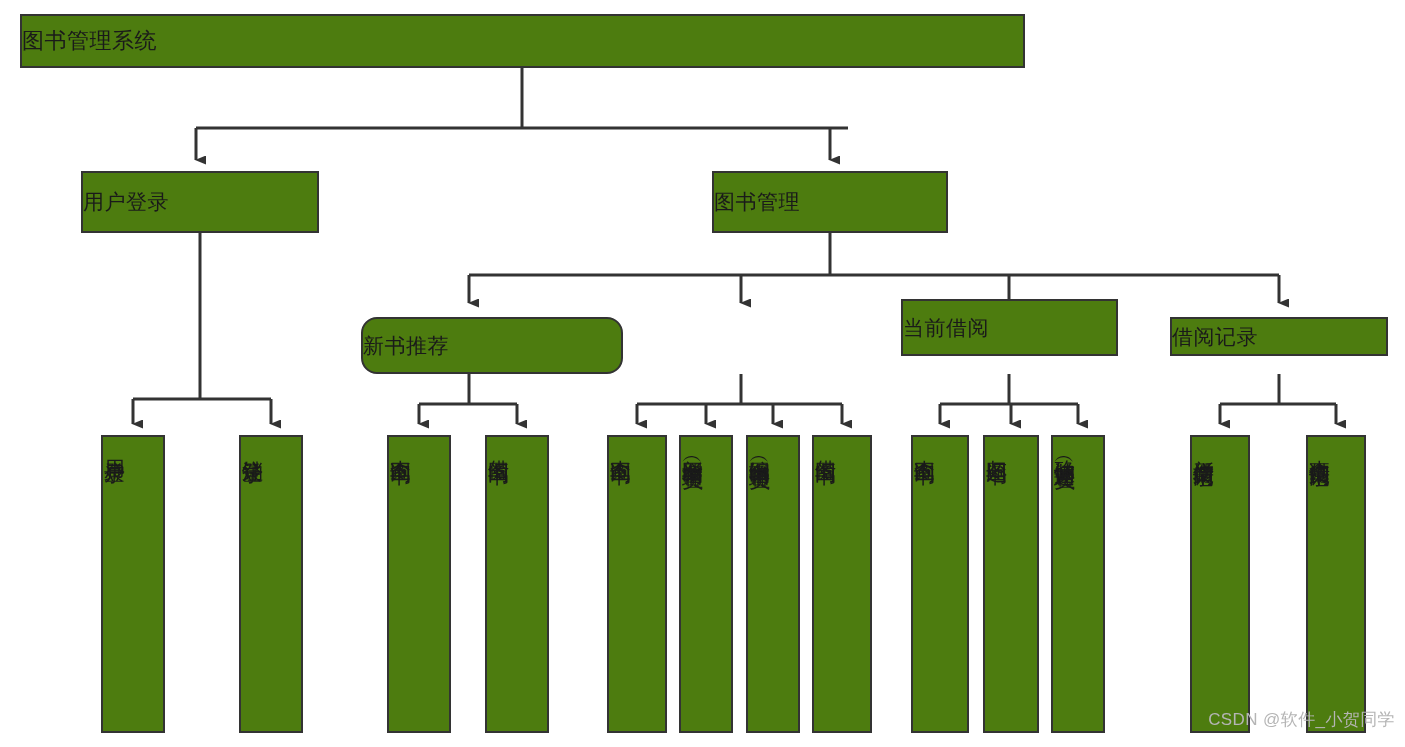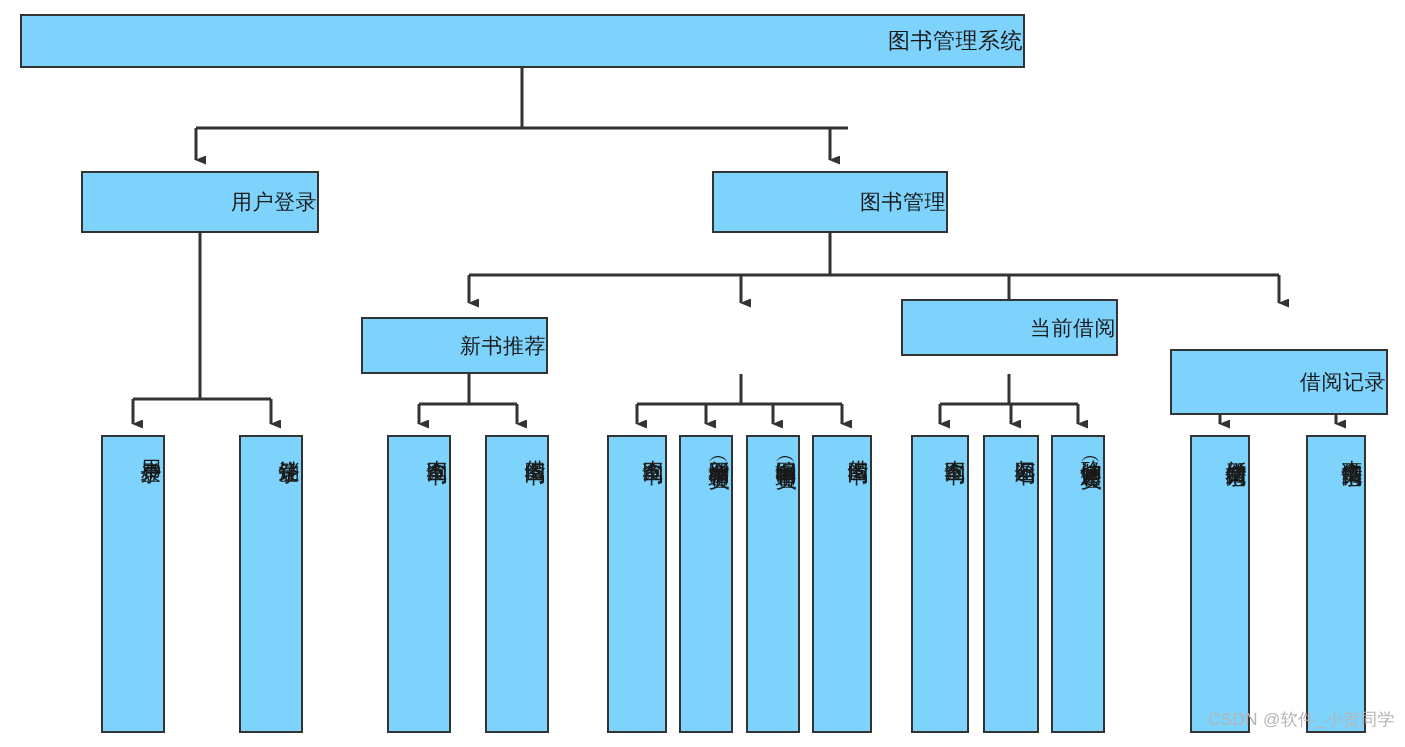--- a/index.html
+++ b/index.html
@@ -20,25 +20,25 @@
   svg#edges {
     position: absolute;
     left: 0;
     top: 0;
     width: 1405px;
     height: 747px;
   }
   .node {
     position: absolute;
     box-sizing: border-box;
-    background: #7dd3fc;
+    background: #4d7c0f;
     border: 2.5px solid #333333;
     display: flex;
     align-items: center;
-    justify-content: flex-end;
+    justify-content: flex-start;
     z-index: 2;
   }
   .node-label {
     color: #1a1a1a;
     letter-spacing: 0.5px;
     white-space: nowrap;
     text-align: center;
   }
   .node.horizontal .node-label {
     font-size: 21px;
@@ -143,30 +143,30 @@
   </div>
 
   <div class="node horizontal" style="left:81px; top:171px; width:238px; height:62px;">
     <span class="node-label">用户登录</span>
   </div>
 
   <div class="node horizontal" style="left:712px; top:171px; width:236px; height:62px;">
     <span class="node-label">图书管理</span>
   </div>
 
-  <div class="node horizontal" style="left:361px; top:317px; width:187px; height:57px;">
+  <div class="node horizontal" style="left:361px; top:317px; width:262px; height:57px;border-radius:16px;">
     <span class="node-label">新书推荐</span>
   </div>
 
 
   <div class="node horizontal" style="left:901px; top:299px; width:217px; height:57px;">
     <span class="node-label">当前借阅</span>
   </div>
 
-  <div class="node horizontal" style="left:1170px; top:317px; width:218px; height:66px;margin-top:32px;">
+  <div class="node horizontal" style="left:1170px; top:317px; width:218px; height:39px;">
     <span class="node-label">借阅记录</span>
   </div>
 
   <div class="node vertical" style="left:101px; top:435px; width:64px; height:298px;">
     <span class="node-label">用户登录</span>
   </div>
 
   <div class="node vertical" style="left:239px; top:435px; width:64px; height:298px;">
     <span class="node-label">注销登录</span>
   </div>

